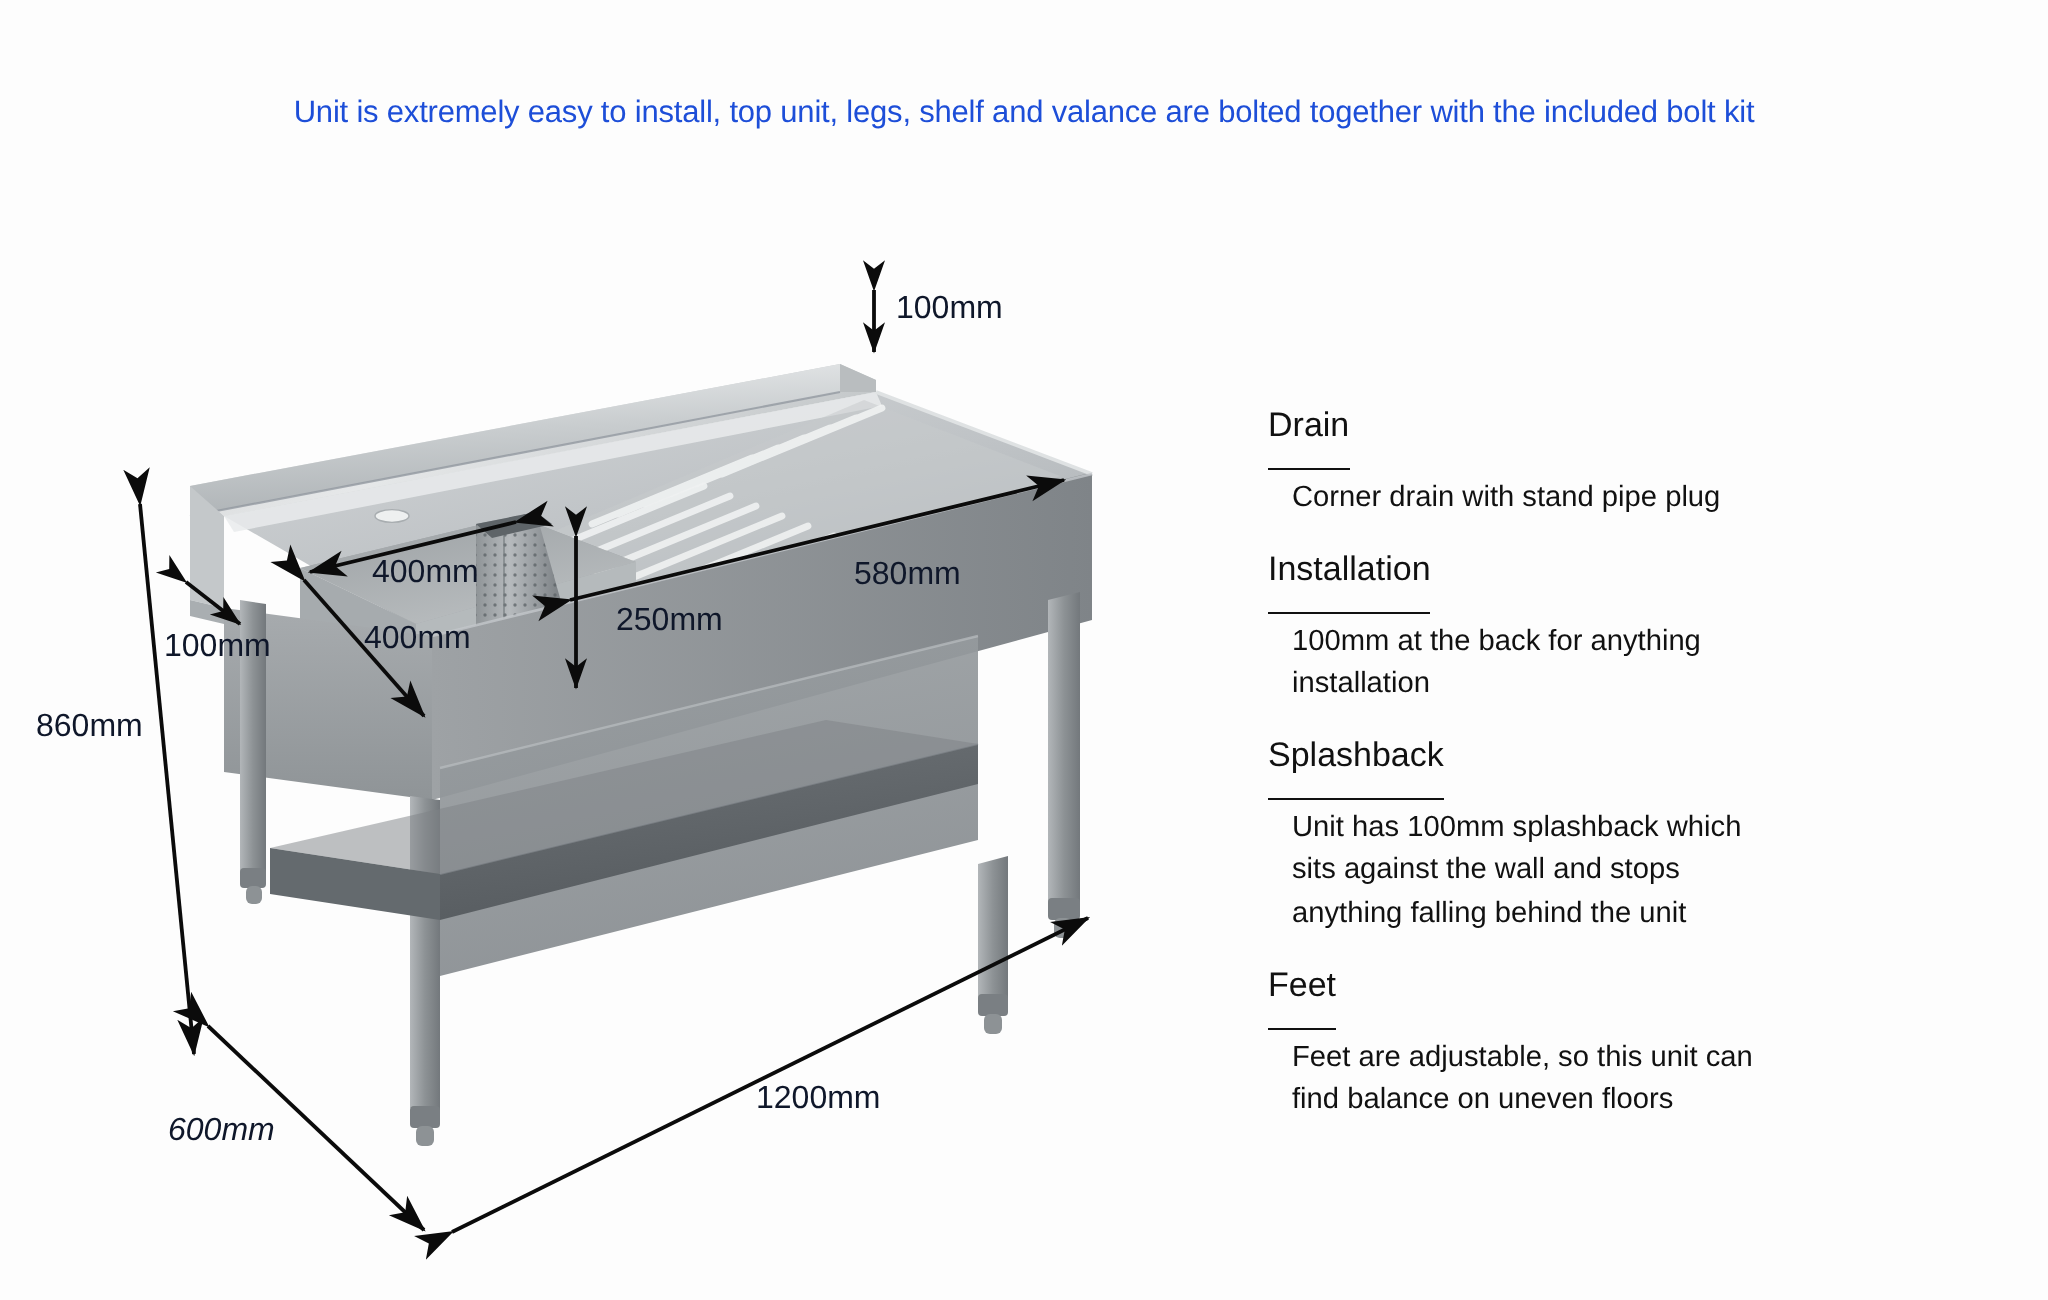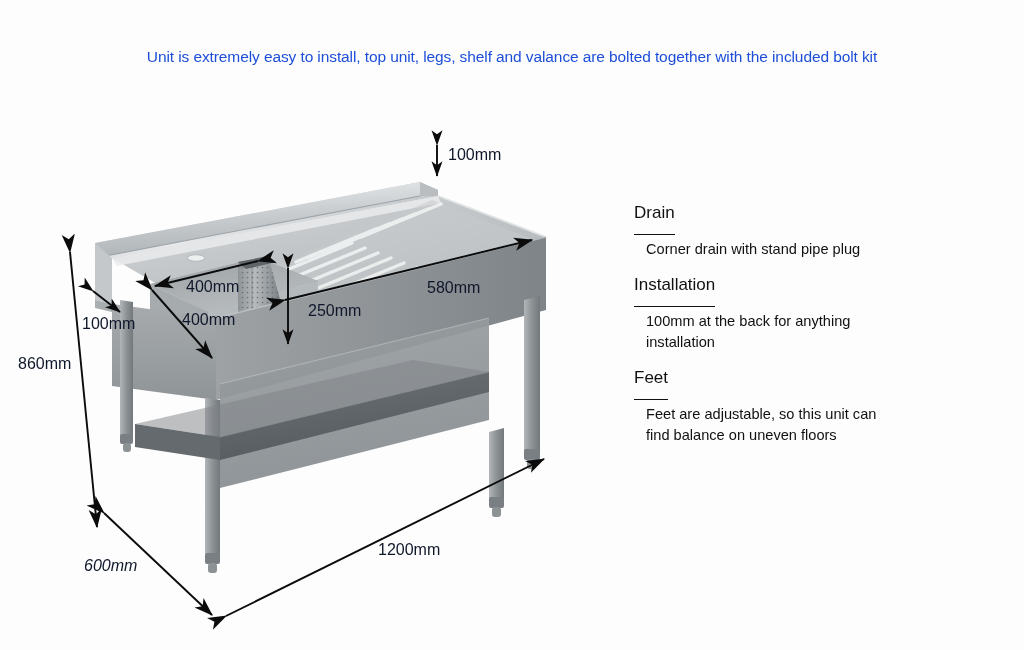--- a/index.html
+++ b/index.html
@@ -265,20 +265,28 @@
   </div>
 
   <div class="feat">
     <div class="feat-h">Installation</div>
     <div class="feat-b">
       <div>100mm at the back for anything</div>
       <div>installation</div>
     </div>
   </div>
 
+  <div class="feat">
+    <div class="feat-h">Splashback</div>
+    <div class="feat-b">
+      <div>Unit has 100mm splashback which</div>
+      <div>sits against the wall and stops</div>
+      <div> anything falling behind the unit</div>
+    </div>
+  </div>
 
   <div class="feat">
     <div class="feat-h">Feet</div>
     <div class="feat-b">
       <div>Feet are adjustable, so this unit can</div>
       <div>find balance on uneven floors</div>
     </div>
   </div>
 
 </div>

